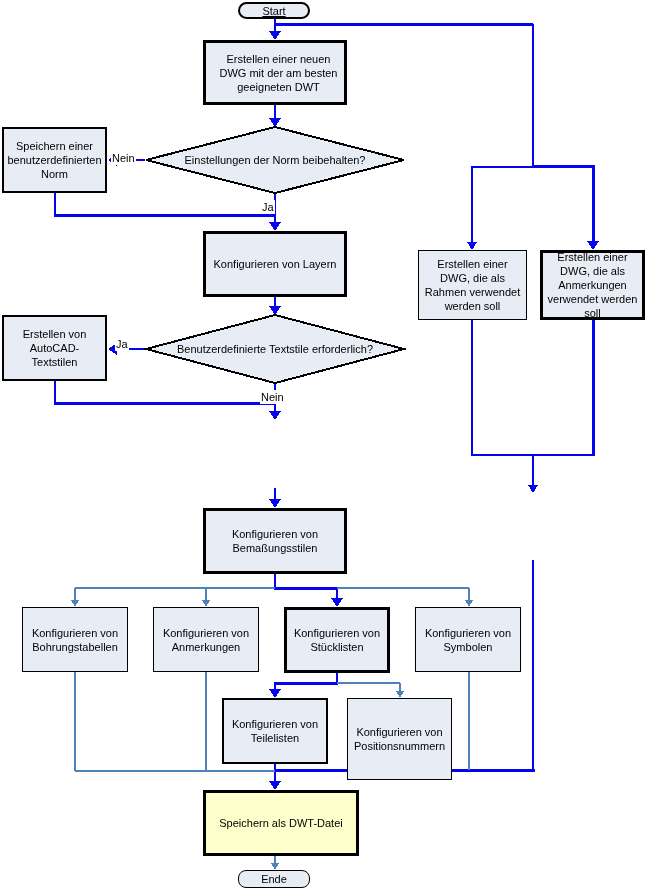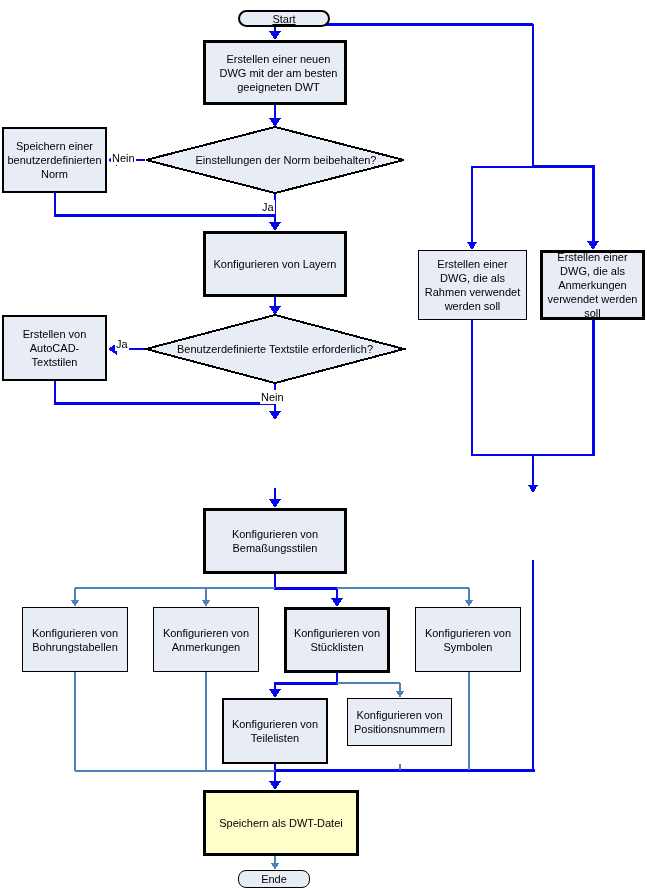--- a/index.html
+++ b/index.html
@@ -133,29 +133,29 @@
       <polygon points="202,600 210,600 206,607"></polygon>
       <polygon points="465,600 473,600 469,607"></polygon>
       <polygon points="396,691 404,691 400,698"></polygon>
       <polygon points="271,863 279,863 275,870"></polygon>
     </g>
 
     <polygon points="275,127 404,160 275,193 146,160" style="fill:var(--node-fill)" stroke="#000" stroke-width="2"></polygon>
     <polygon points="275,315 404,349 275,383 146,349" style="fill:var(--node-fill)" stroke="#000" stroke-width="2"></polygon>
   </svg>
 
-  <div class="node pill" style="left:238px;top:10px;width:92px;height:17px;text-decoration:underline;">
+  <div class="node pill" style="left:238px;top:2px;width:72px;height:17px;text-decoration:underline;">
     <span>Start</span>
   </div>
 
   <div class="node b3" style="left:203px;top:40px;width:144px;height:65px;padding-left:10px;">
     <span>Erstellen einer neuen DWG mit der am besten geeigneten DWT</span>
   </div>
 
-  <div class="diamond-label" style="left:161px;top:147px;width:250px;height:26px;text-align:center;">Einstellungen der Norm beibehalten?</div>
+  <div class="diamond-label" style="left:150px;top:147px;width:250px;height:26px;text-align:center;">Einstellungen der Norm beibehalten?</div>
 
   <div class="node b2" style="left:2px;top:127px;width:105px;height:66px;">
     <span>Speichern einer benutzerdefinierten Norm</span>
   </div>
 
   <div class="node b3" style="left:203px;top:231px;width:144px;height:66px;">
     <span>Konfigurieren von Layern</span>
   </div>
 
   <div class="diamond-label" style="left:163px;top:328px;width:224px;height:42px;">Benutzerdefinierte Textstile erforderlich?</div>
@@ -182,21 +182,21 @@
   </div>
 
   <div class="node b1" style="left:415px;top:607px;width:106px;height:65px;">
     <span>Konfigurieren von Symbolen</span>
   </div>
 
   <div class="node b2" style="left:222px;top:698px;width:106px;height:66px;">
     <span>Konfigurieren von Teilelisten</span>
   </div>
 
-  <div class="node b1" style="left:347px;top:698px;width:105px;height:48px;">
+  <div class="node b1" style="left:347px;top:698px;width:105px;height:82px;">
     <span>Konfigurieren von Positionsnummern</span>
   </div>
 
   <div class="node b1" style="left:418px;top:250px;width:109px;height:70px;">
     <span>Erstellen einer DWG, die als Rahmen verwendet werden soll</span>
   </div>
 
   <div class="node b3" style="left:540px;top:250px;width:105px;height:70px;">
     <span>Erstellen einer DWG, die als Anmerkungen verwendet werden soll</span>
   </div>

